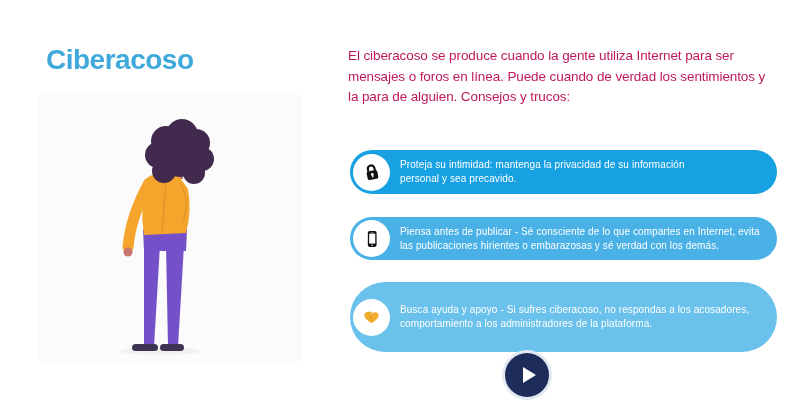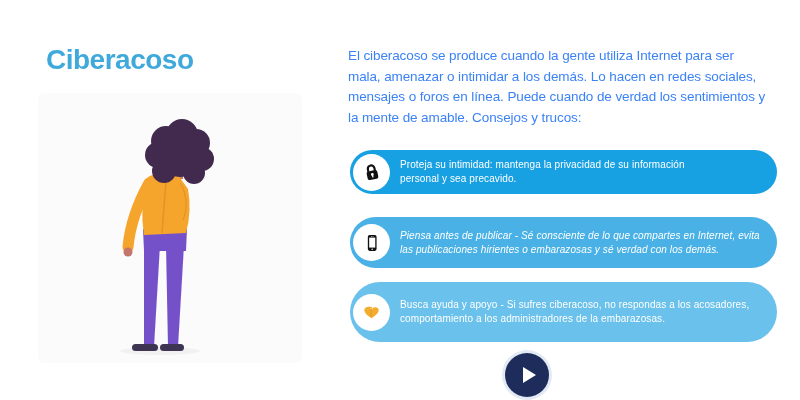--- a/index.html
+++ b/index.html
@@ -22,22 +22,22 @@
     font-size:13.5px;line-height:20.5px;letter-spacing:-0.1px;
   }
   .intro div{white-space:nowrap;}
   .intro b{font-weight:normal;}
   .tip{
     position:absolute;left:350px;width:427px;
     border-radius:999px;display:flex;align-items:center;
     color:#ffffff;
   }
   .tip-1{top:150px;height:44px;}
-  .tip-2{top:217px;height:51px;font-style:italic;}
-  .tip-3{top:282px;height:60px;}
+  .tip-2{top:217px;height:43px;}
+  .tip-3{top:282px;height:70px;}
   .tip .badge{
     flex:0 0 auto;width:37px;height:37px;margin-left:3px;
     background:#ffffff;border-radius:50%;
     display:flex;align-items:center;justify-content:center;
   }
   .tip .txt{
     margin-left:10px;font-size:10px;line-height:14px;letter-spacing:0.1px;
   }
   .tip .txt div{white-space:nowrap;}
   .play{
@@ -101,25 +101,24 @@
       <circle cx="164" cy="66" r="12"></circle>
       <circle cx="156" cy="80" r="11"></circle>
       <circle cx="120" cy="62" r="13"></circle>
       <circle cx="126" cy="78" r="12"></circle>
       <circle cx="142" cy="62" r="22"></circle>
       <circle cx="141" cy="57" r="13"></circle>
     </g>
   </svg>
 </div>
 
-<div class="intro" style="color: #3b82f6;">
+<div class="intro" style="color: #be185d;">
   <div>El ciberacoso se produce cuando la gente utiliza Internet para ser</div>
-  <div>mala, amenazar o intimidar a los demás. Lo hacen en redes sociales,</div>
   <div>mensajes o foros en línea. Puede cuando de verdad los sentimientos y</div>
-  <div><span>la mente de amable.</span> <b>Consejos y trucos:</b></div>
+  <div><span>la para de alguien.</span> <b>Consejos y trucos:</b></div>
 </div>
 
 <div class="tip tip-1" style="background-color: rgb(23, 160, 226);">
   <div class="badge">
     <svg width="20" height="20" viewBox="0 0 24 24" aria-hidden="true">
       <g transform="rotate(-12 12 13)">
         <path d="M8,11 V8 a4,4 0 0 1 8,0 v3" fill="none" stroke="#111111" stroke-width="2.6"></path>
         <rect x="5.5" y="10.5" width="13" height="10.5" rx="2.5" fill="#111111"></rect>
         <circle cx="12" cy="15" r="1.7" fill="#ffffff"></circle>
         <rect x="11.2" y="15.6" width="1.6" height="3" fill="#ffffff"></rect>
@@ -155,19 +154,19 @@
         <path d="M12,19 C7,15 4.5,12 4.5,9.2 C4.5,6.8 6.4,5.4 8.4,5.6 C10,5.8 11.2,7 12,8.2 C12.8,7 14,5.8 15.6,5.6 C17.6,5.4 19.5,6.8 19.5,9.2 C19.5,12 17,15 12,19 Z" fill="#f2ad2e"></path>
         <circle cx="7.6" cy="6.6" r="1.3" fill="#f2ad2e"></circle>
         <circle cx="9.6" cy="6.0" r="1.3" fill="#f2ad2e"></circle>
         <circle cx="11.5" cy="6.4" r="1.2" fill="#f2ad2e"></circle>
         <path d="M12,8.4 C10.9,11 10.9,14 12,16.8" stroke="#dd9722" stroke-width="1" fill="none"></path>
       </g>
     </svg>
   </div>
   <div class="txt">
     <div>Busca ayuda y apoyo - Si sufres ciberacoso, no respondas a los acosadores,</div>
-    <div>comportamiento a los administradores de la embarazosas.</div>
+    <div>comportamiento a los administradores de la plataforma.</div>
   </div>
 </div>
 
 <button class="play" aria-label="play" style="background-color: rgb(29, 44, 91);">
   <span class="tri"></span>
 </button>
 
 </body></html>

